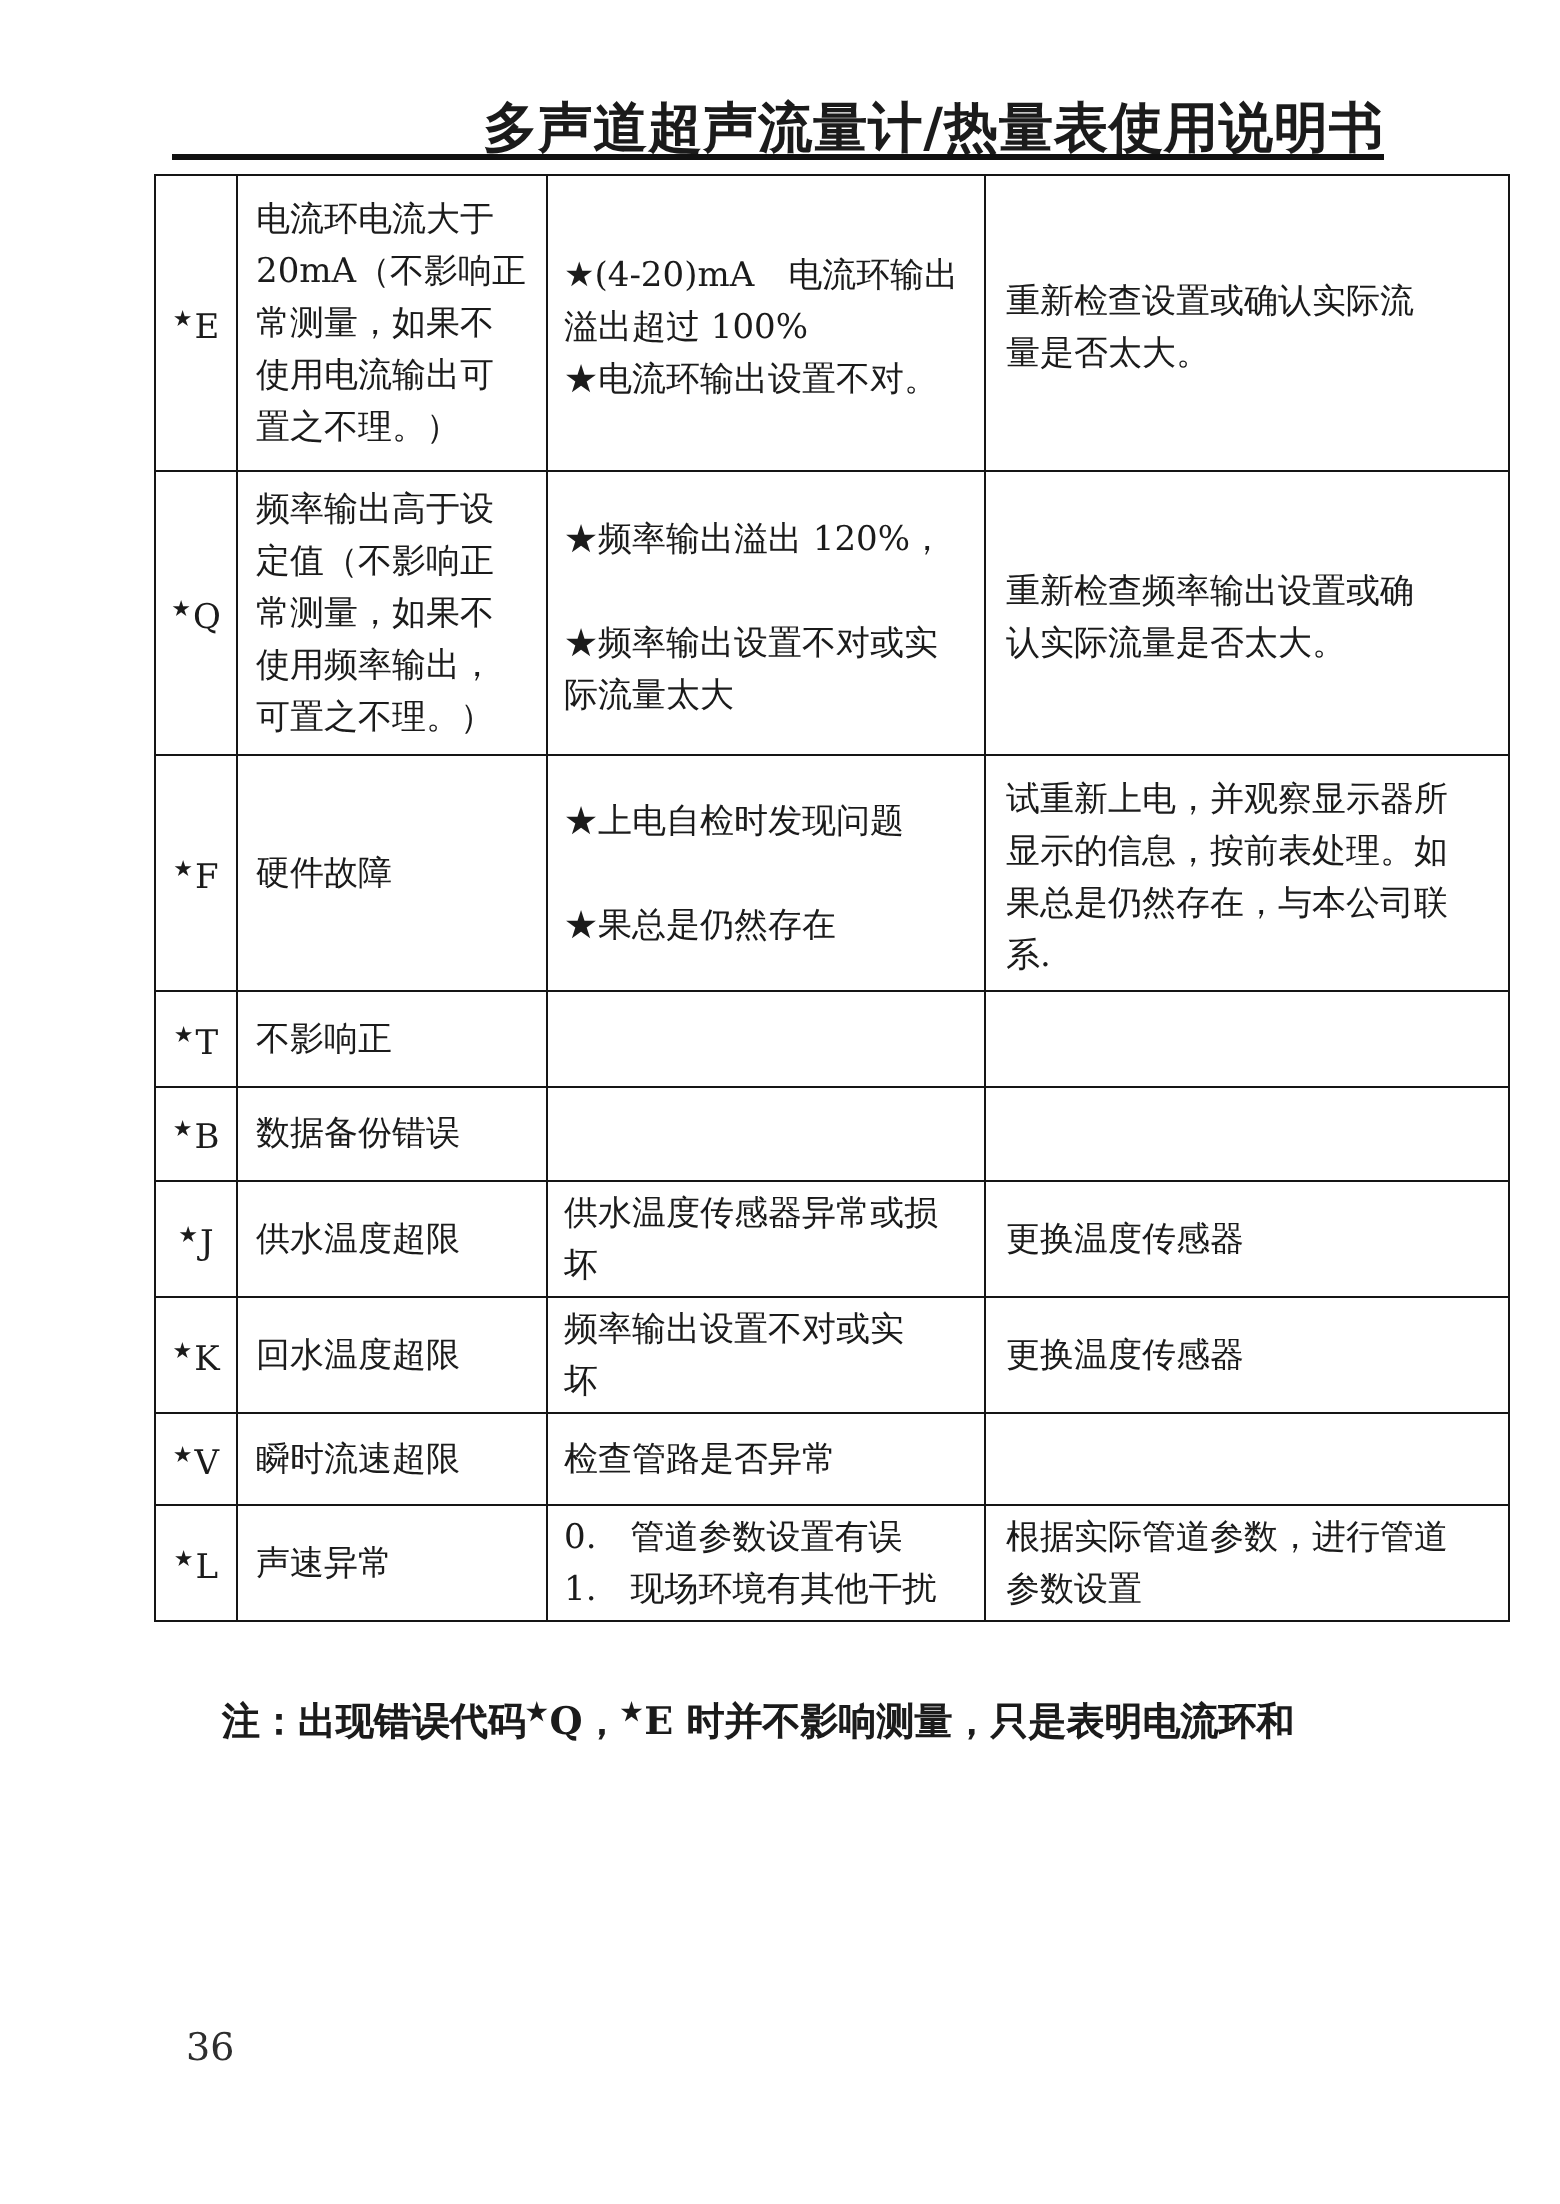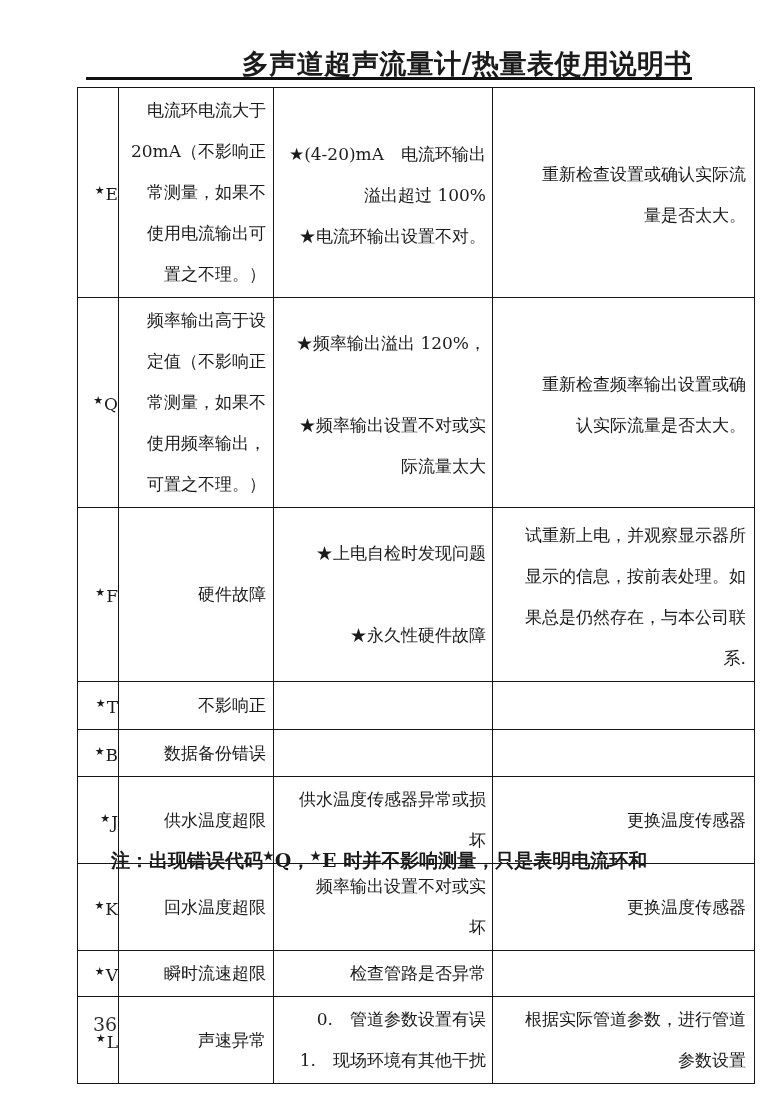--- a/index.html
+++ b/index.html
@@ -17,24 +17,23 @@
   .header-rule{
     position:absolute;left:86px;top:77px;width:606px;height:2.5px;background:#111;
   }
   
   table.err{
     position:absolute;left:77px;top:87px;
     border-collapse:collapse;table-layout:fixed;width:625px;
   }
   table.err td{
     border:1.5px solid #151515;
-    font-size:17px;line-height:41px;
+    font-size:17px;line-height:26px;
     vertical-align:middle;
     overflow:hidden;
-    text-align:right;
   }
   td.code{width:40px;text-align:center;padding:0;}
   td.desc{width:138px;padding:2px 7px 2px 9px;white-space:pre-line;}
   td.cause{width:204px;padding:2px 6px 2px 8px;white-space:pre-line;}
   td.sol{width:243px;padding:2px 8px 2px 10px;white-space:pre-line;}
   td.va-top{vertical-align:top;padding-top:7px;}
   .sup-star{font-size:11px;vertical-align:6px;margin-right:1px;}
   tr.r-e{height:148px;}
   tr.r-q{height:142px;}
   tr.r-f{height:118px;}
@@ -92,21 +91,21 @@
 ★频率输出设置不对或实
 际流量太大</td>
         <td class="sol va-top">重新检查频率输出设置或确
 认实际流量是否太大。</td>
       </tr>
       <tr class="r-f">
         <td class="code"><span class="sup-star">★</span><span>F</span></td>
         <td class="desc">硬件故障</td>
         <td class="cause">★上电自检时发现问题
 
-★永久性硬件故障</td>
+★果总是仍然存在</td>
         <td class="sol va-top">试重新上电，并观察显示器所
 显示的信息，按前表处理。如
 果总是仍然存在，与本公司联
 系.</td>
       </tr>
       <tr class="r-t">
         <td class="code"><span class="sup-star">★</span><span>T</span></td>
         <td class="desc">不影响正</td>
         <td class="cause"></td>
         <td class="sol"></td>

